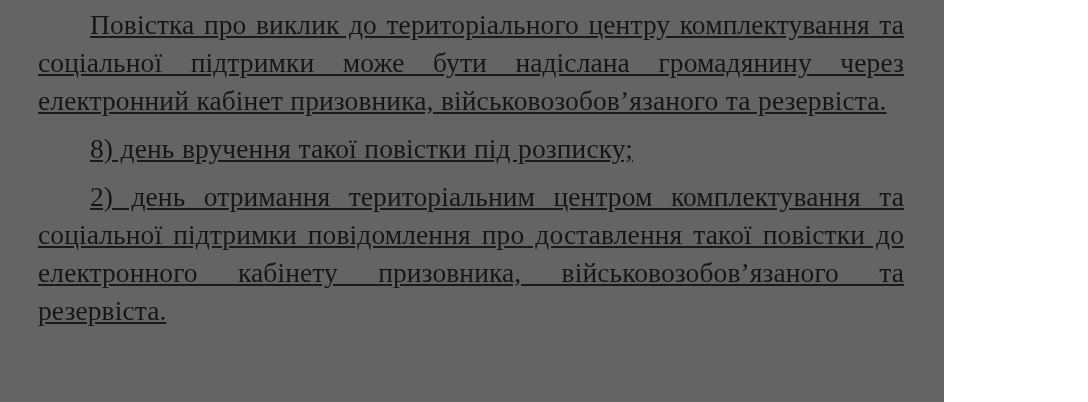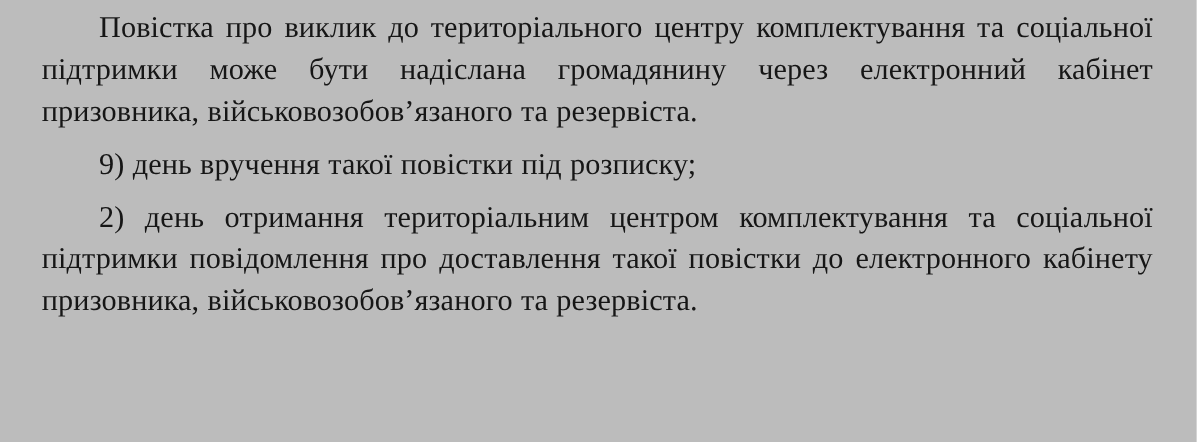--- a/index.html
+++ b/index.html
@@ -9,24 +9,25 @@
   }
   body {
     width: 1088px;
     height: 402px;
     overflow: hidden;
     font-family: "Liberation Serif", serif;
     color: #1a1a1a;
   }
   .page {
     box-sizing: border-box;
-    width: 1088px;
+    width: 944px;
     height: 402px;
     padding: 6px 40px 0 38px;
-    background: #f9a8d4;
+    background: #15803d;
+    text-decoration: underline;
   }
   .para {
     text-align: justify;
     text-justify: inter-word;
     font-size: 27.5px;
     line-height: 38px;
     letter-spacing: 0.1px;
     margin: 0 0 10px 0;
     color: #161616;
     word-spacing: 0.5px;
@@ -40,15 +41,15 @@
   
   .page {
     filter: saturate(0);
   }
 </style>
 </head>
 <body>
 
 <div class="page">
   <p class="para indent">Повістка про виклик до територіального центру комплектування та соціальної підтримки може бути надіслана громадянину через електронний кабінет призовника, військовозобов’язаного та резервіста.</p>
-  <p class="para indent">9) день вручення такої повістки під розписку;</p>
+  <p class="para indent">8) день вручення такої повістки під розписку;</p>
   <p class="para indent">2) день отримання територіальним центром комплектування та соціальної підтримки повідомлення про доставлення такої повістки до електронного кабінету призовника, військовозобов’язаного та резервіста.</p>
 </div>
 
 </body></html>

